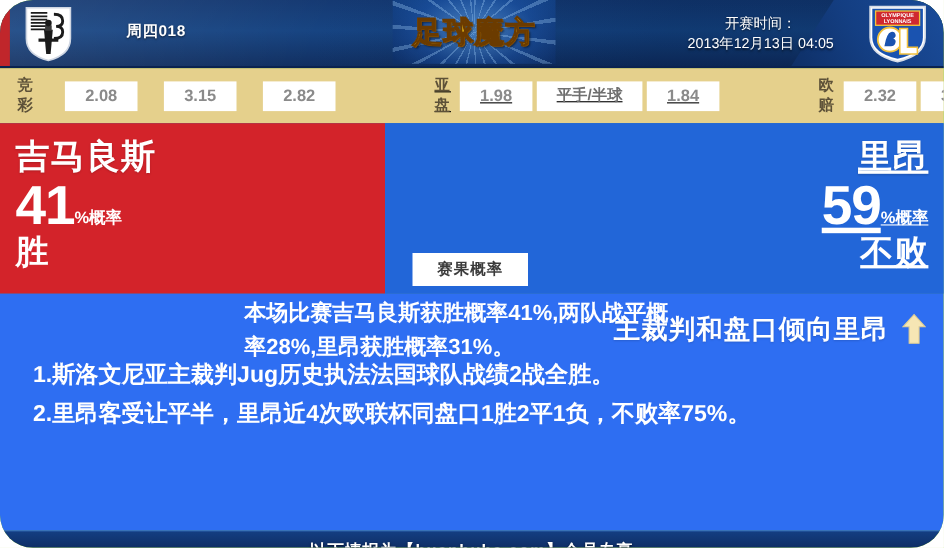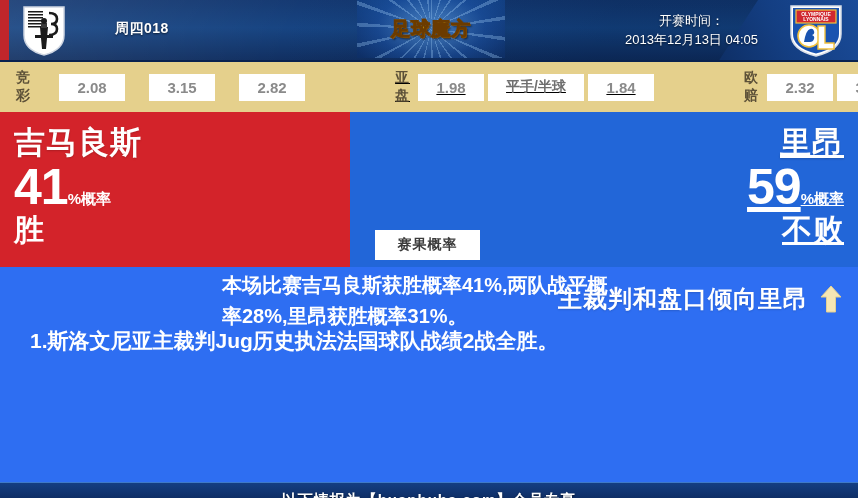--- a/index.html
+++ b/index.html
@@ -1,18 +1,18 @@
 <!DOCTYPE html>
 <html><head>
 <meta charset="utf-8">
 <style>
   html,body{margin:0;padding:0;background:#fff;}
   body{width:858px;height:498px;overflow:hidden;
        font-family:"Liberation Sans","DejaVu Sans",sans-serif;}
-  .page{position:relative;width:858px;height:498px;overflow:hidden;background:#84cc16;}
+  .page{position:relative;width:858px;height:498px;overflow:hidden;background:#84cc16;border-radius:30px;}
 
   
   .header{position:relative;height:62px;width:858px;overflow:hidden;
           background:
             linear-gradient(115deg, rgba(255,255,255,.10) 0%, rgba(255,255,255,.02) 35%, rgba(0,0,0,.10) 70%),
             linear-gradient(180deg,#10356f 0%,#12407f 45%,#0c2a5c 100%);}
   .hdr-red{position:absolute;left:0;top:0;width:9px;height:62px;background:#c0262b;z-index:4;}
   .hdr-diag-l{position:absolute;left:0;top:0;width:215px;height:62px;
               background:linear-gradient(116deg,#1b4d9c 0%,#16archived 1%,#143f84 55%,#0e2f66 100%);
               clip-path:polygon(0 0,215px 0,170px 62px,0 62px);z-index:2;opacity:.95;}
@@ -29,21 +29,21 @@
                text-shadow:0 1px 2px rgba(0,0,0,.6);}
 
   .brand{position:absolute;left:357px;top:0;width:148px;height:58px;z-index:5;
          display:flex;align-items:center;justify-content:center;overflow:hidden;
          background:
            radial-gradient(ellipse 120px 70px at 50% 46%, rgba(120,190,255,.55) 0%, rgba(40,105,200,.30) 45%, rgba(12,40,90,0) 72%),
            linear-gradient(180deg,#123f82 0%,#0e2f66 100%);}
   .brand .rays{position:absolute;left:50%;top:50%;width:190px;height:190px;margin:-95px 0 0 -95px;
       background:repeating-conic-gradient(from 0deg at 50% 50%,
         rgba(170,215,255,.30) 0deg 3deg, rgba(170,215,255,0) 3deg 16deg);}
-  .brand-text{position:relative;z-index:2;font-size:19px;font-weight:bold;letter-spacing:1px;
+  .brand-text{position:relative;z-index:2;font-size:27px;font-weight:bold;letter-spacing:1px;
       color:#ffd219;
       -webkit-text-stroke:1px #6b3b00;
       text-shadow:1px 1px 0 #8a5000, 2px 2px 2px rgba(0,0,0,.55);text-align:center;}
 
   .kick{position:absolute;right:100px;top:11px;z-index:5;text-align:center;color:#fff;
         text-shadow:0 1px 2px rgba(0,0,0,.6);}
   .kick-l1{font-size:13px;line-height:19px;}
   .kick-l2{font-size:13px;line-height:19px;}
 
   
@@ -215,20 +215,21 @@
       <span class="an-head-text">主裁判和盘口倾向里昂</span>
       <span class="arrow-up">
         <svg viewBox="0 0 22 28" width="22" height="28">
           <path d="M11 1 L21 12 H15.5 V27 H6.5 V12 H1 Z" fill="#f6e6b4" stroke="#e2cf92" stroke-width="1"></path>
         </svg>
       </span>
     </div>
 
     <div class="an-list">
       <p class="an-item">1.斯洛文尼亚主裁判Jug历史执法法国球队战绩2战全胜。</p>
+      <p class="an-item">2.里昂客受让平半，里昂近4次欧联杯同盘口1胜2平1负，不败率75%。</p>
     </div>
   </div>
 
   <div class="footer">
     <div class="footer-top"></div>
     <span class="footer-text">以下情报为【huanhuba.com】会员专享</span>
   </div>
 
 </div>
 

